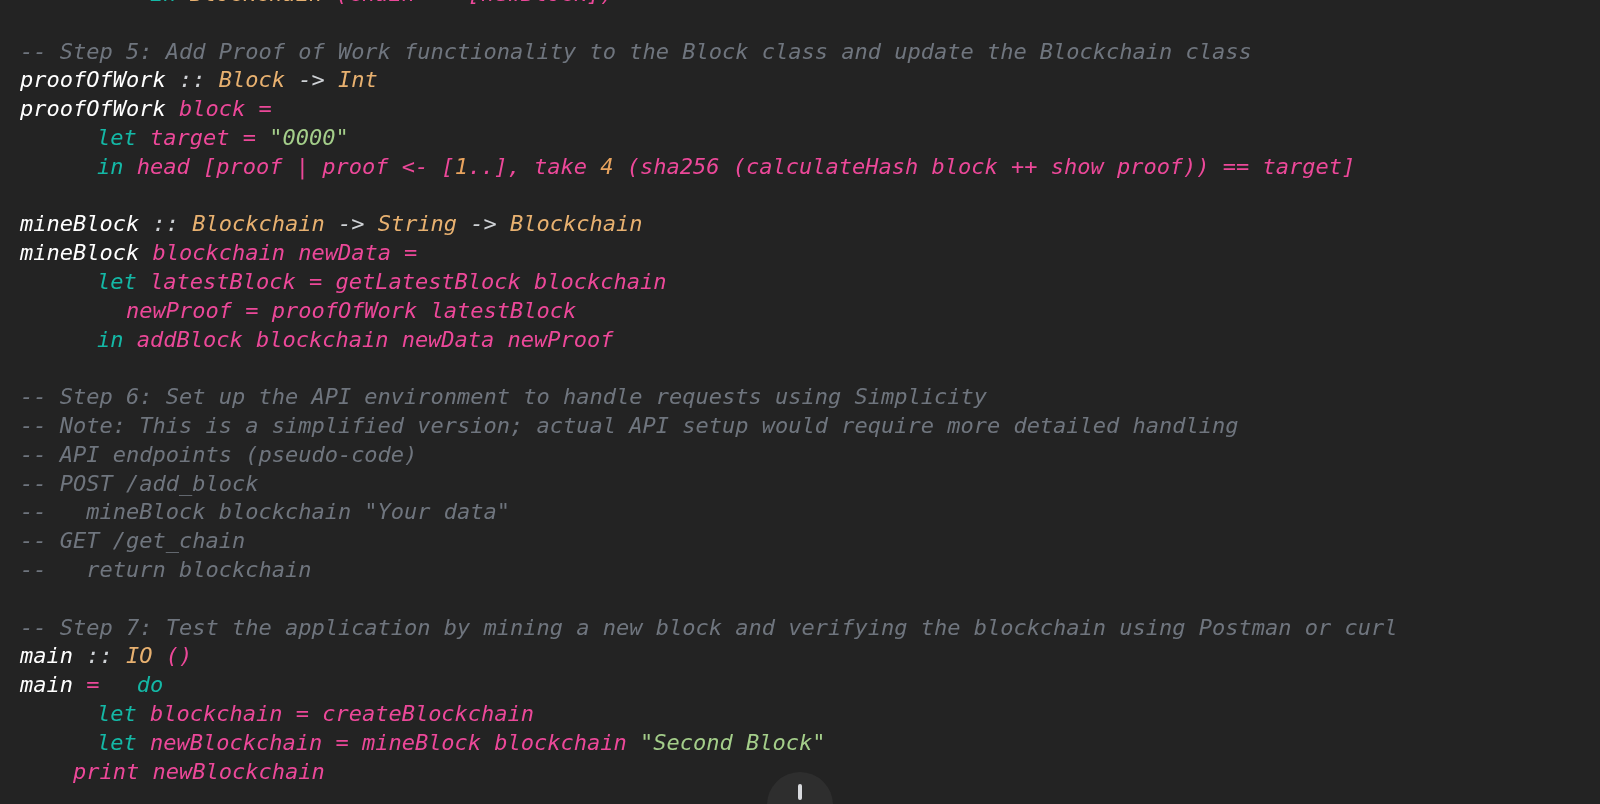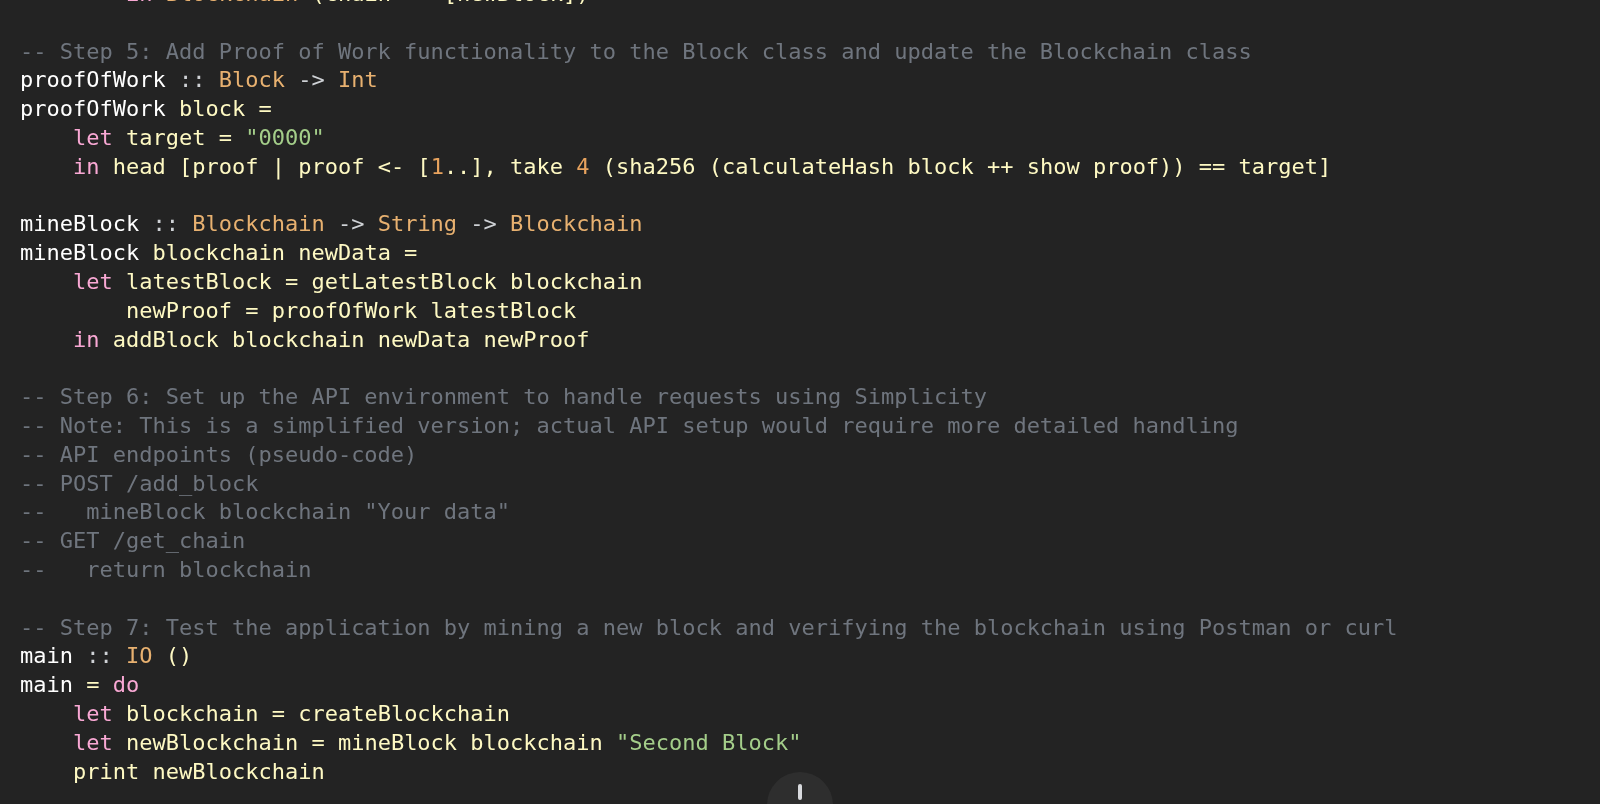--- a/index.html
+++ b/index.html
@@ -13,20 +13,21 @@
   }
   body {
     font-family: "DejaVu Sans Mono", "Liberation Mono", monospace;
   }
   #code-view {
     position: relative;
     width: 1600px;
     height: 804px;
     background: #232323;
     overflow: hidden;
+    font-style: italic;
   }
   #code-lines {
     position: absolute;
     left: 0;
     top: -20px;
     width: 1600px;
     padding: 0 0 0 20px;
     box-sizing: border-box;
     font-size: 22px;
     line-height: 28.8px;
@@ -35,25 +36,25 @@
     font-family: "DejaVu Sans Mono", "Liberation Mono", monospace;
   }
   .line {
     height: 28.8px;
     white-space: pre;
     color: #cfd2d6;
   }
   .line.blank { color: transparent; }
 
   
-  .tok-plain    { color: #fef9c3; }
+  .tok-plain    { color: #ec4899; }
   .tok-comment  { color: #6f757e; }
   .tok-func     { color: #ffffff; }
   .tok-type     { color: #e8b170; }
-  .tok-keyword  { color: #f9a8d4; }
+  .tok-keyword  { color: #14b8a6; margin-left: 24px; }
   .tok-string   { color: #a4ce8a; }
   .tok-number   { color: #e8a35e; }
   .tok-operator { color: #cfd2d6; }
 
   
   #scroll-fab {
     position: absolute;
     left: 50%;
     bottom: -34px;
     transform: translateX(-50%);

